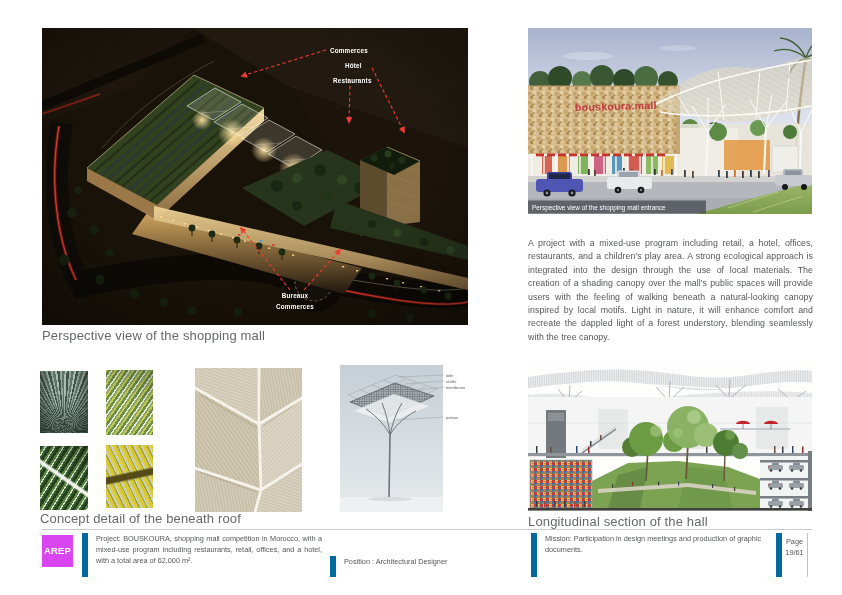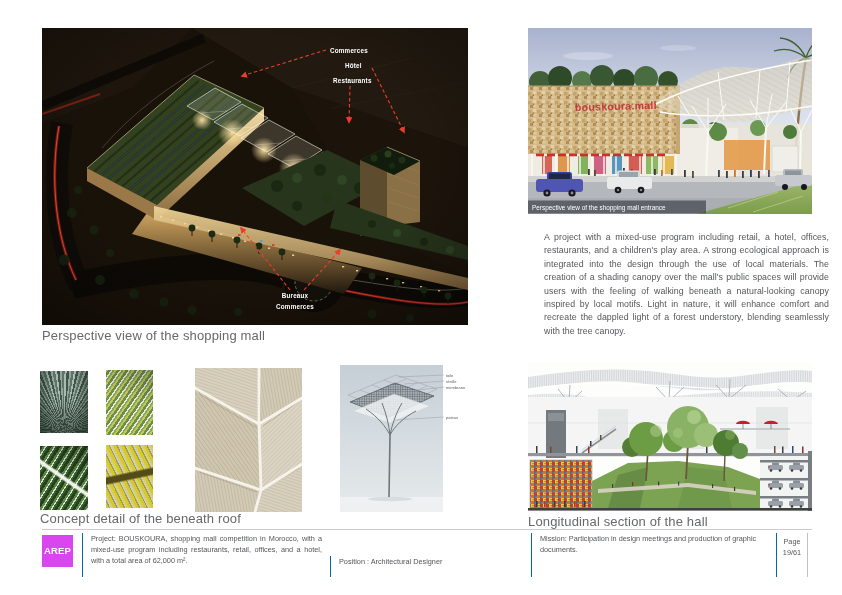--- a/index.html
+++ b/index.html
@@ -10,22 +10,22 @@
   .abs{position:absolute;}
   .caption{
     position:absolute;font-size:13px;color:#66686b;letter-spacing:.15px;
   }
   svg text{font-family:"Liberation Sans",sans-serif;}
 
   
   #main-render{left:42px;top:28px;width:426px;height:297px;}
   #entrance-render{left:528px;top:28px;width:284px;height:186px;}
   #description{
-    left:528px;top:231px;width:285px;font-size:8.8px;line-height:13.4px;
-    color:#55565a;text-align:justify;letter-spacing:.05px;margin-left:16px;
+    left:528px;top:237px;width:285px;font-size:8.8px;line-height:13.4px;
+    color:#55565a;text-align:justify;letter-spacing:.05px;
   }
   #roof-detail{left:195px;top:368px;width:107px;height:144px;}
   #structure-diagram{left:340px;top:365px;width:130px;height:147px;}
   #section-render{left:528px;top:363px;width:284px;height:148px;}
 
   
   .palm{position:absolute;}
   #palm-1{left:40px;top:371px;width:48px;height:62px;
     background:
       linear-gradient(180deg,rgba(25,40,30,0) 45%,rgba(20,35,25,.55) 100%),
@@ -53,21 +53,21 @@
   #footer-rule{left:42px;top:529px;width:770px;height:1px;background:#c9cacc;}
   #footer{
     left:42px;top:533px;width:770px;height:44px;display:flex;align-items:stretch;
     font-size:7.3px;line-height:10.8px;color:#55565a;
   }
   #arep-logo{
     width:31px;height:32px;margin-top:2px;background:#d946ef;color:#fff;
     font-weight:bold;font-size:9.5px;letter-spacing:.2px;
     display:flex;align-items:center;justify-content:center;flex:0 0 auto;
   }
-  .fcell{border-left:1px solid #0369a1;padding:1px 8px 0 8px;box-sizing:border-box;}
+  .fcell{border-left:6px solid #0369a1;padding:1px 8px 0 8px;box-sizing:border-box;}
   #footer-project{margin-left:9px;width:248px;text-align:justify;}
   #footer-position{width:201px;margin-top:23px;}
   #footer-mission{width:245px;}
   #footer-page{
     width:32px;border-right:1px solid #bfc1c3;text-align:center;
     padding:4px 2px 0 2px;
   }
 </style>
 </head>
 <body>

